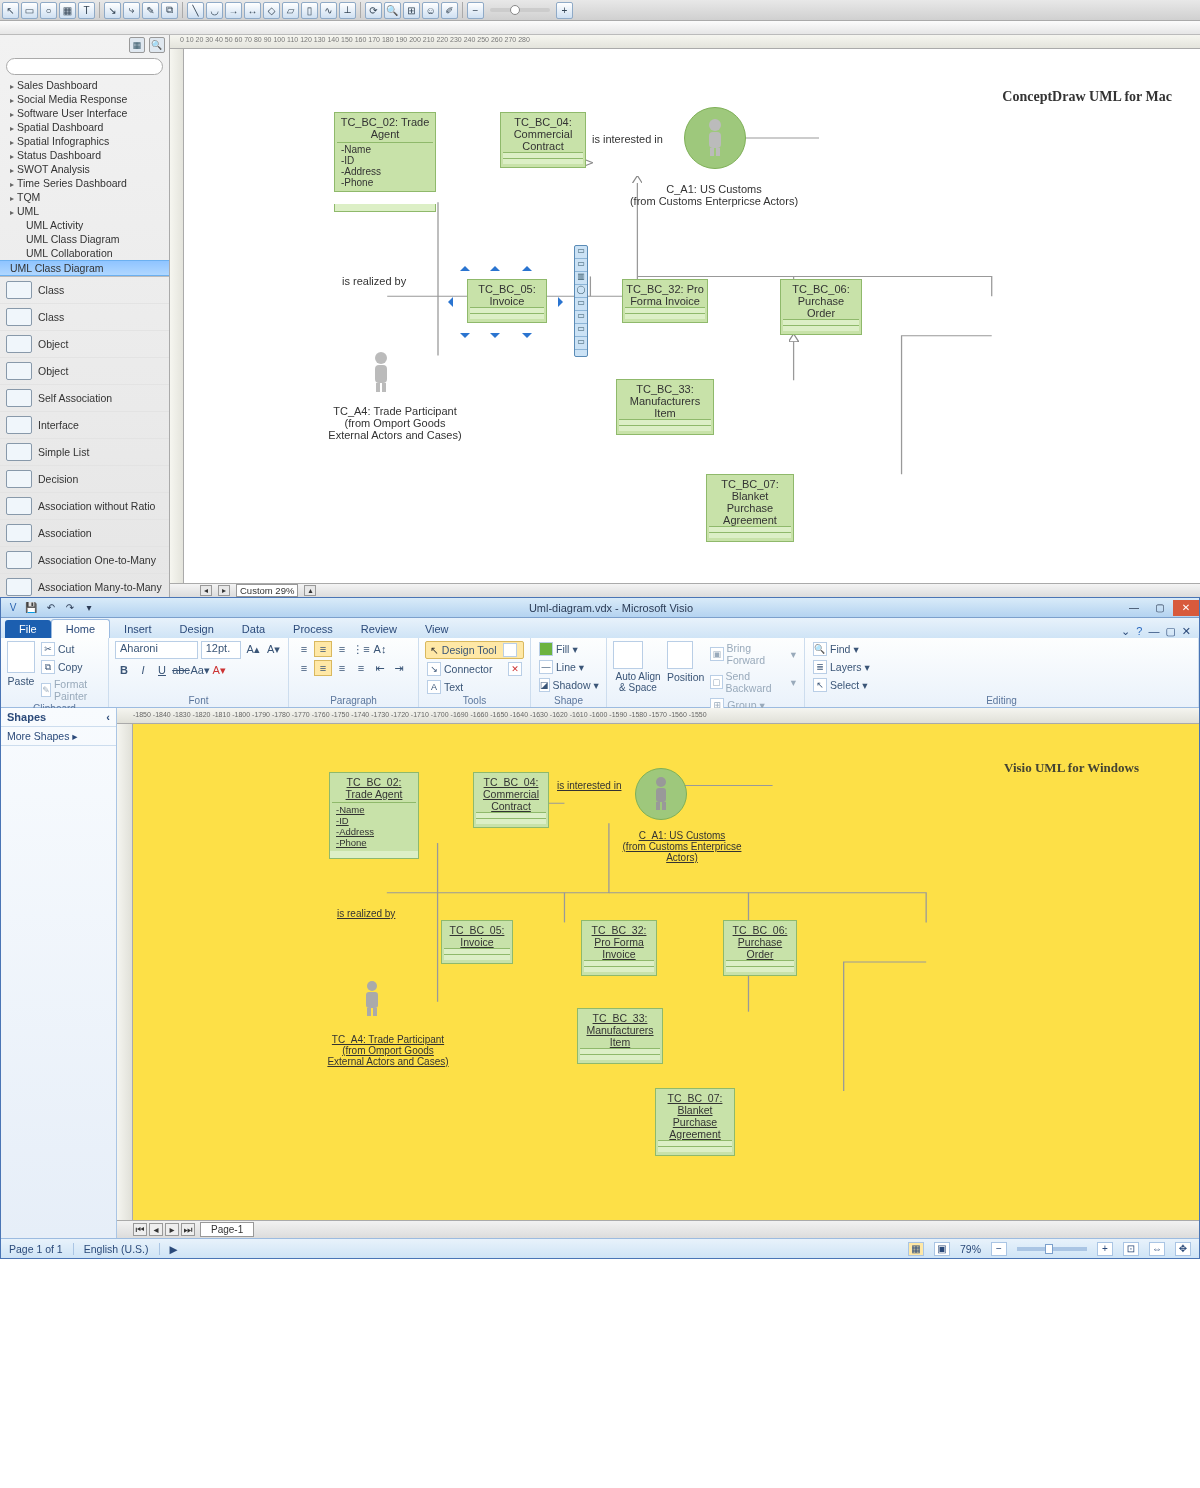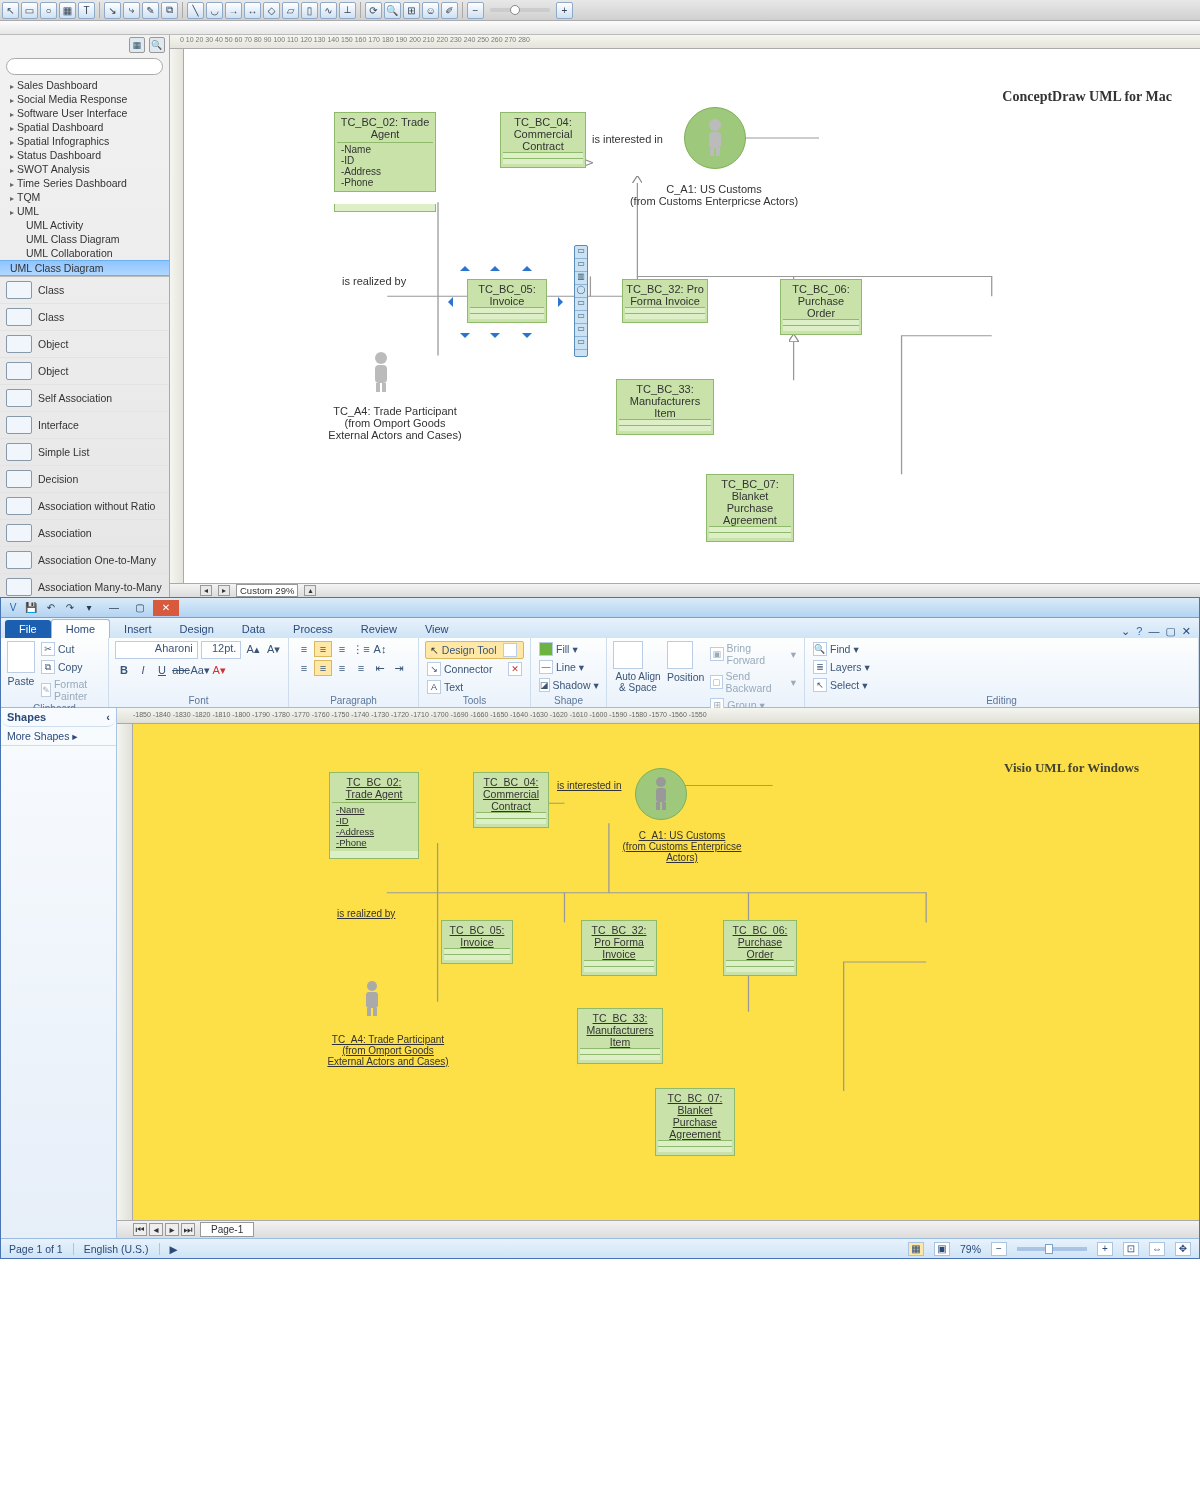--- a/index.html
+++ b/index.html
@@ -73,21 +73,21 @@
   .vr-group .label { text-align:center; font-size:10px; color:#5b769c;}
   .vr-group .body { display:flex; gap:4px; flex:1;}
   .vr-btn { display:flex; align-items:center; gap:3px; padding:1px 2px;}
   .vr-btn .ic { width:14px; height:14px; border:1px solid #b9cee6; background:#fff; font-size:9px; display:flex; align-items:center; justify-content:center;}
   .font-select { border:1px solid #b9cee6; background:#fff; height:18px; padding:0 4px; font-size:11px; }
   .fmt-ic { width:18px; height:16px; border:1px solid transparent; display:flex; align-items:center; justify-content:center; font-size:11px; color:#3a5577;}
   .fmt-ic.on { background:#ffe8a6; border-color:#d9b85e;}
 
   .visio-body { display:flex; height:530px; background:#f3f6fa;}
   .visio-shapes-panel { width:116px; background:linear-gradient(#f8fbfe,#e6eef8); border-right:1px solid #aac5e4; display:flex; flex-direction:column;}
-  .vsp-header { padding:3px 6px; font-size:11px; font-weight:bold; color:#2b4a7a; border-bottom:1px solid #cdddee; display:flex; justify-content:space-between; align-items:center;border-radius:9px;}
+  .vsp-header { padding:3px 6px; font-size:11px; font-weight:bold; color:#2b4a7a; border-bottom:1px solid #cdddee; display:flex; justify-content:space-between; align-items:center;}
   .vsp-more { padding:3px 6px; font-size:10.5px; color:#2b4a7a; border-bottom:1px solid #cdddee;}
   .vsp-text { padding:8px; font-size:10.5px; color:#333;}
   .vsp-text b { display:block; margin-bottom:6px;}
   .visio-canvas-wrap { flex:1; position:relative; background:#fff;}
   .visio-ruler-h { height:16px; background:linear-gradient(#f5f5f0,#e0e0d8); border-bottom:1px solid #aaa; font-size:7px; color:#666; overflow:hidden; position:relative;}
   .visio-ruler-v { position:absolute; left:0; top:16px; width:16px; bottom:18px; background:linear-gradient(90deg,#f5f5f0,#e0e0d8); border-right:1px solid #aaa;}
   .visio-canvas { position:absolute; left:16px; top:16px; right:0; bottom:18px; background:#fde047;}
   .visio-tabs-row { position:absolute; left:0; bottom:0; right:0; height:18px; background:linear-gradient(#f2f2f2,#dcdcdc); border-top:1px solid #aaa; display:flex; align-items:center; font-size:10px; color:#333; padding-left:16px; gap:2px;}
   .visio-tabs-row .nav { width:14px; height:13px; border:1px solid #999; background:#eee; display:flex; align-items:center; justify-content:center;}
   .visio-tabs-row .page-tab { background:#fff; border:1px solid #999; padding:1px 10px; margin-left:3px;}
@@ -347,20 +347,21 @@
 
 <div class="visio-app">
   <div class="visio-titlebar">
     <div class="left-ics">
       <div class="qi" style="color:#2b64b0;">V</div>
       <div class="qi">💾</div>
       <div class="qi">↶</div>
       <div class="qi">↷</div>
       <div class="qi">▾</div>
     </div>
+    <div class="title">Uml-diagram.vdx - Microsoft Visio</div>
     <div class="win-btns">
       <div class="wb">—</div>
       <div class="wb">▢</div>
       <div class="wb close">✕</div>
     </div>
   </div>
   <div class="visio-ribbon-tabs" id="ribbon-tabs">
     <div class="tab file">File</div>
       <div class="tab active">Home</div>
       <div class="tab">Insert</div>
@@ -398,21 +399,21 @@
           <div class="vr-btn" style="color:#9ab;">
               <span class="ic">✎</span>
               <span>Format Painter</span>
             </div>
         </div>
       </div>
       <div class="label">Clipboard</div>
     </div>
 
     <div class="vr-group" style="width:180px;">
-      <div class="body" style="flex-direction:column;gap:3px;text-align:right;">
+      <div class="body" style="flex-direction:column;gap:3px;">
         <div style="display:flex;gap:3px;">
           <div class="font-select" style="width:86px;">Aharoni</div>
           <div class="font-select" style="width:42px;">12pt.</div>
           <div class="fmt-ic">A▴</div>
           <div class="fmt-ic">A▾</div>
         </div>
         <div style="display:flex;gap:1px;">
           <div class="fmt-ic">
               <b>B</b>
             </div>

